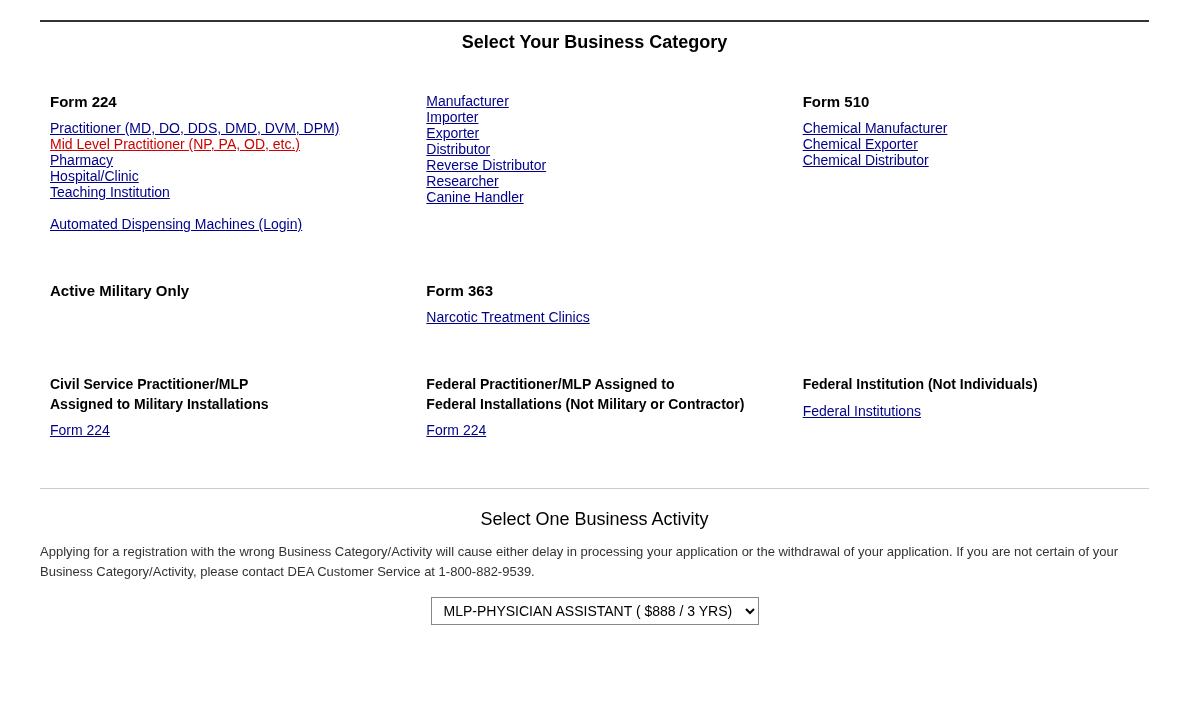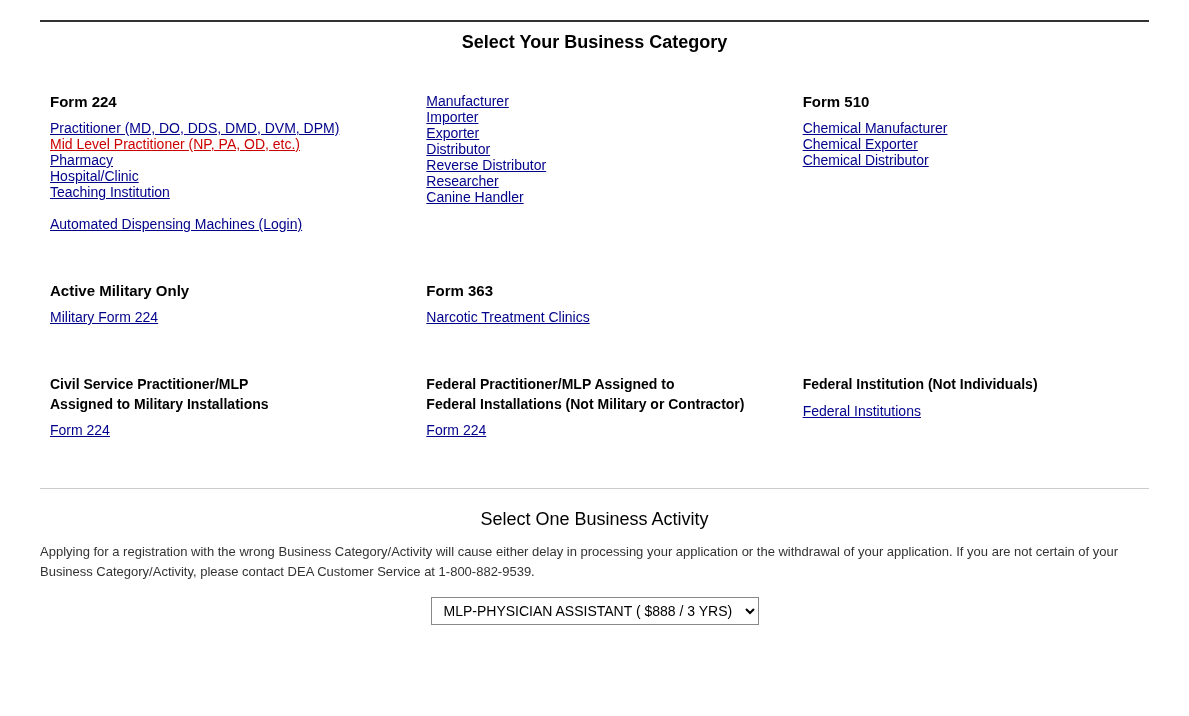--- a/index.html
+++ b/index.html
@@ -159,23 +159,20 @@
         <a href="#">Chemical Exporter</a>
         <a href="#">Chemical Distributor</a>
       </div>
     </div>
   </div>
 
   <div class="lower-sections">
 
     <div class="lower-section">
       <div class="lower-section-title">Active Military Only</div>
-      <div class="category-links">
-        <a href="#">Military Form 224</a>
-      </div>
     </div>
 
     <div class="lower-section">
       <div class="lower-section-title">Form 363</div>
       <div class="category-links">
         <a href="#">Narcotic Treatment Clinics</a>
       </div>
     </div>
 
     <div class="lower-section"></div>

